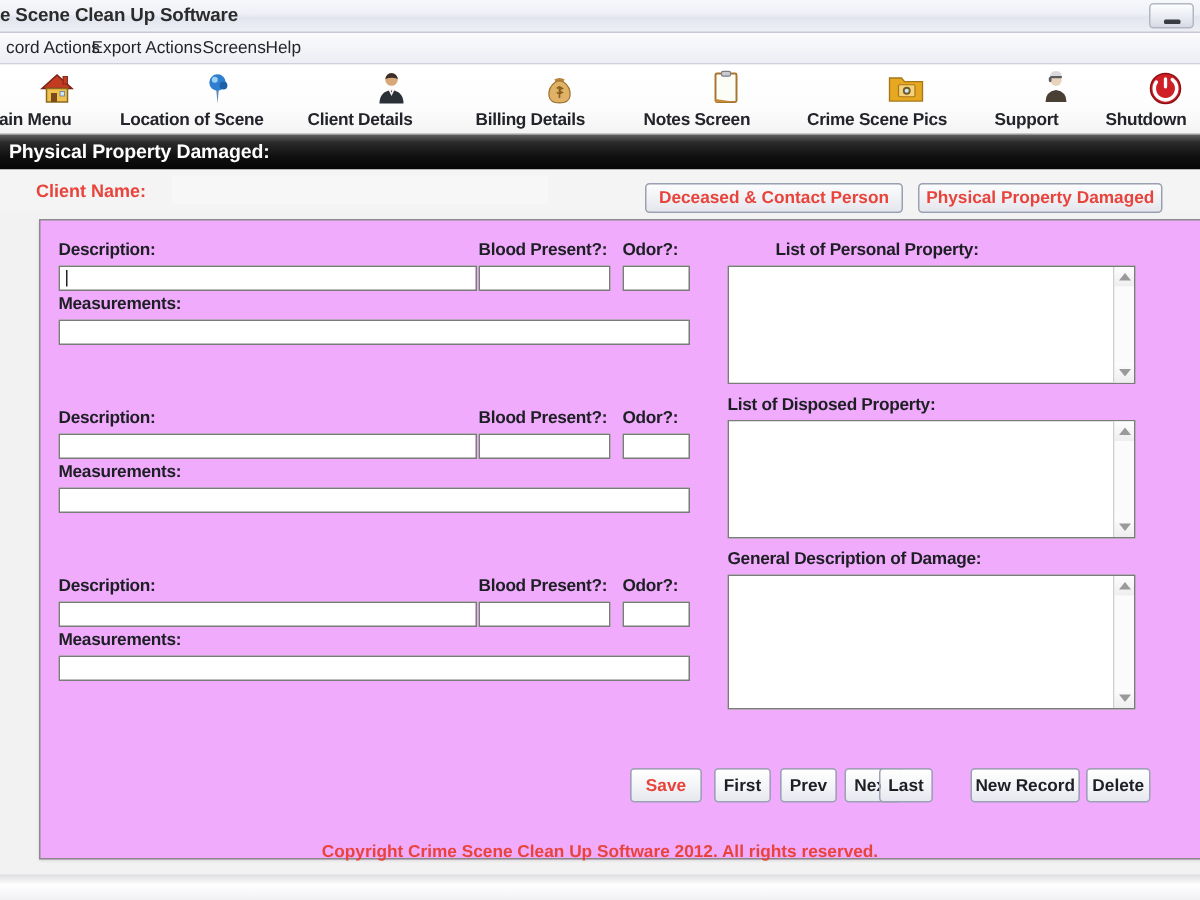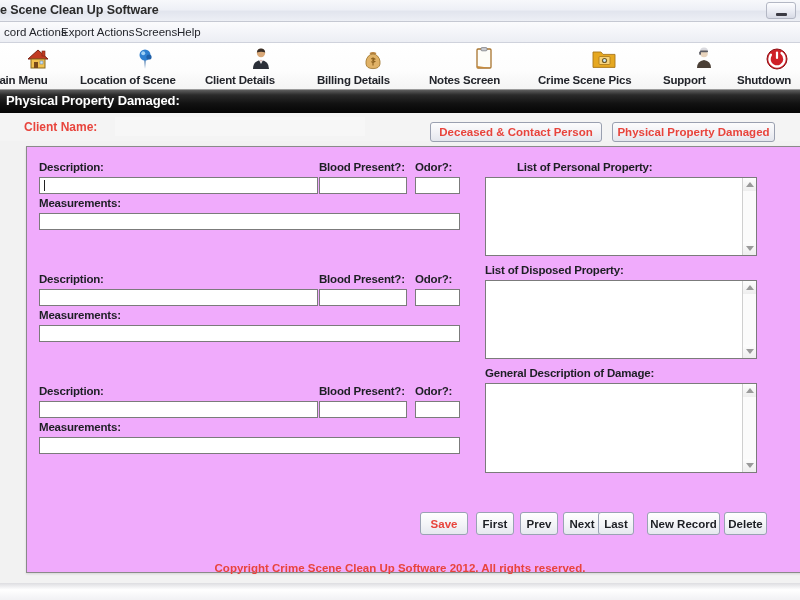--- a/index.html
+++ b/index.html
@@ -379,16 +379,16 @@
       </div>
     </div>
 
   <div class="copyright">Copyright Crime Scene Clean Up Software 2012. All rights reserved.</div>
   <div class="desktop-strip"></div>
 
 <div class="navbtn accent" style="left: 420px; width: 48px;">Save</div>
     <div class="navbtn" style="left: 476px; width: 38px;">First</div>
     <div class="navbtn" style="left: 520px; width: 38px;">Prev</div>
     <div class="navbtn" style="left: 563px; width: 38px;">Next</div>
-    <div class="navbtn" style="left: 598px; width: 36px;">Last</div>
+    <div class="navbtn" style="left: 586px; width: 36px;">Last</div>
     <div class="navbtn" style="left: 647px; width: 73px;">New Record</div>
     <div class="navbtn" style="left: 724px; width: 43px;">Delete</div>
   </div>
 
 </body></html>

